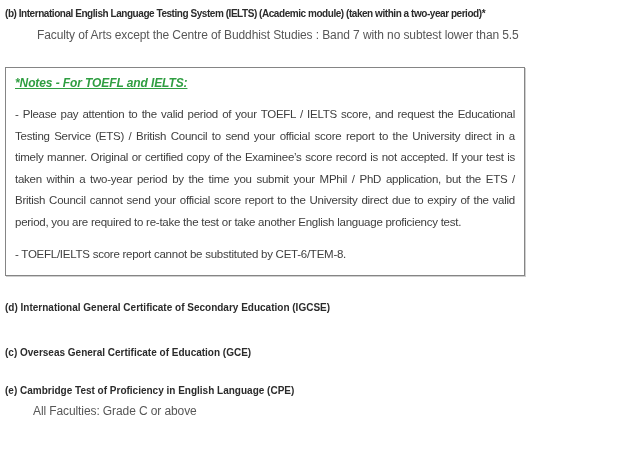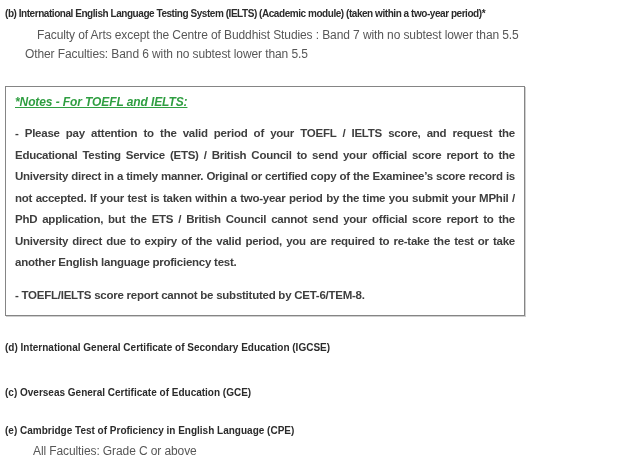--- a/index.html
+++ b/index.html
@@ -53,21 +53,21 @@
     font-size: 12px;
     font-weight: bold;
     font-style: italic;
     text-decoration: underline;
     line-height: 16px;
     letter-spacing: -0.1px;
   }
   .notes-para {
     margin: 0;
     font-size: 11.5px;
-    font-weight: bold;
+    font-weight: normal;
     color: #3e3e3e;
     line-height: 21.5px;
     letter-spacing: -0.25px;
   }
   .notes-para-main {
     margin-top: 13px;
     text-align: justify;
   }
   .notes-para-last {
     margin-top: 11px;
@@ -82,21 +82,20 @@
 </style>
 </head>
 <body>
 
 <div class="page">
 
   <div class="heading heading-b">(b) International English Language Testing System (IELTS) (Academic module) (taken within a two-year period)*</div>
 
   <div class="subline subline-first">Faculty of Arts except the Centre of Buddhist Studies : Band 7 with no subtest lower than 5.5</div>
 
-  <div class="subline">Other Faculties: Band 6 with no subtest lower than 5.5</div>
 
   <div class="notes-box">
     <div class="notes-title" style="color: rgb(47, 158, 65);">*Notes - For TOEFL and IELTS:</div>
 
     <p class="notes-para notes-para-main">- Please pay attention to the valid period of your TOEFL / IELTS score, and request the Educational Testing Service (ETS) / British Council to send your official score report to the University direct in a timely manner. Original or certified copy of the Examinee’s score record is not accepted. If your test is taken within a two-year period by the time you submit your MPhil / PhD application, but the ETS / British Council cannot send your official score report to the University direct due to expiry of the valid period, you are required to re-take the test or take another English language proficiency test.</p>
 
     <p class="notes-para notes-para-last">- TOEFL/IELTS score report cannot be substituted by CET-6/TEM-8.</p>
   </div>
 
   <div class="heading heading-d">(d) International General Certificate of Secondary Education (IGCSE)</div>

